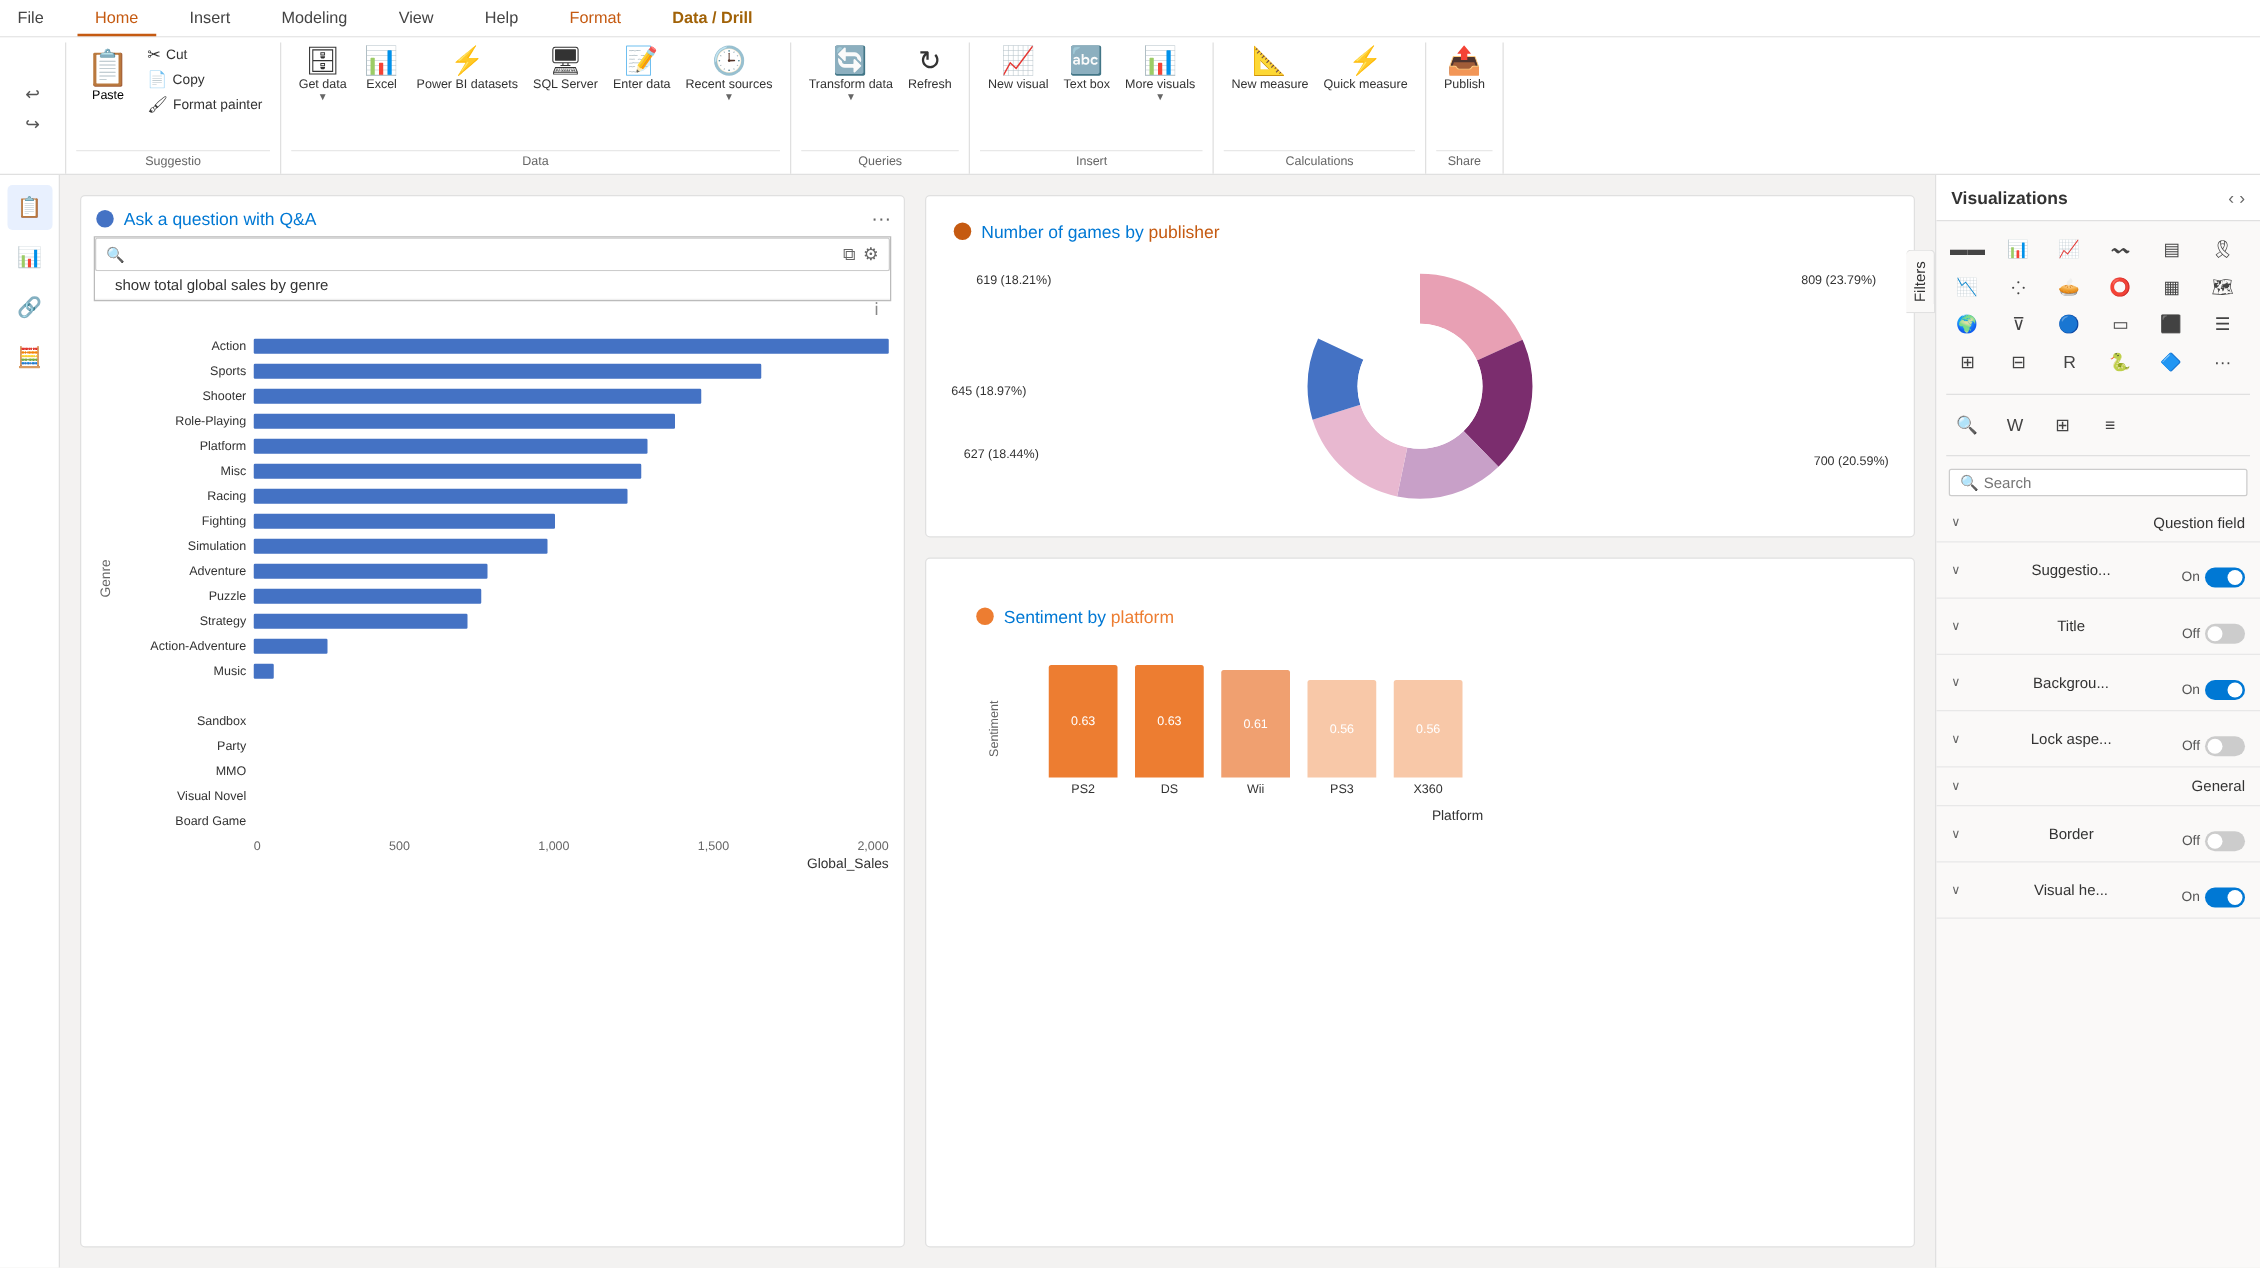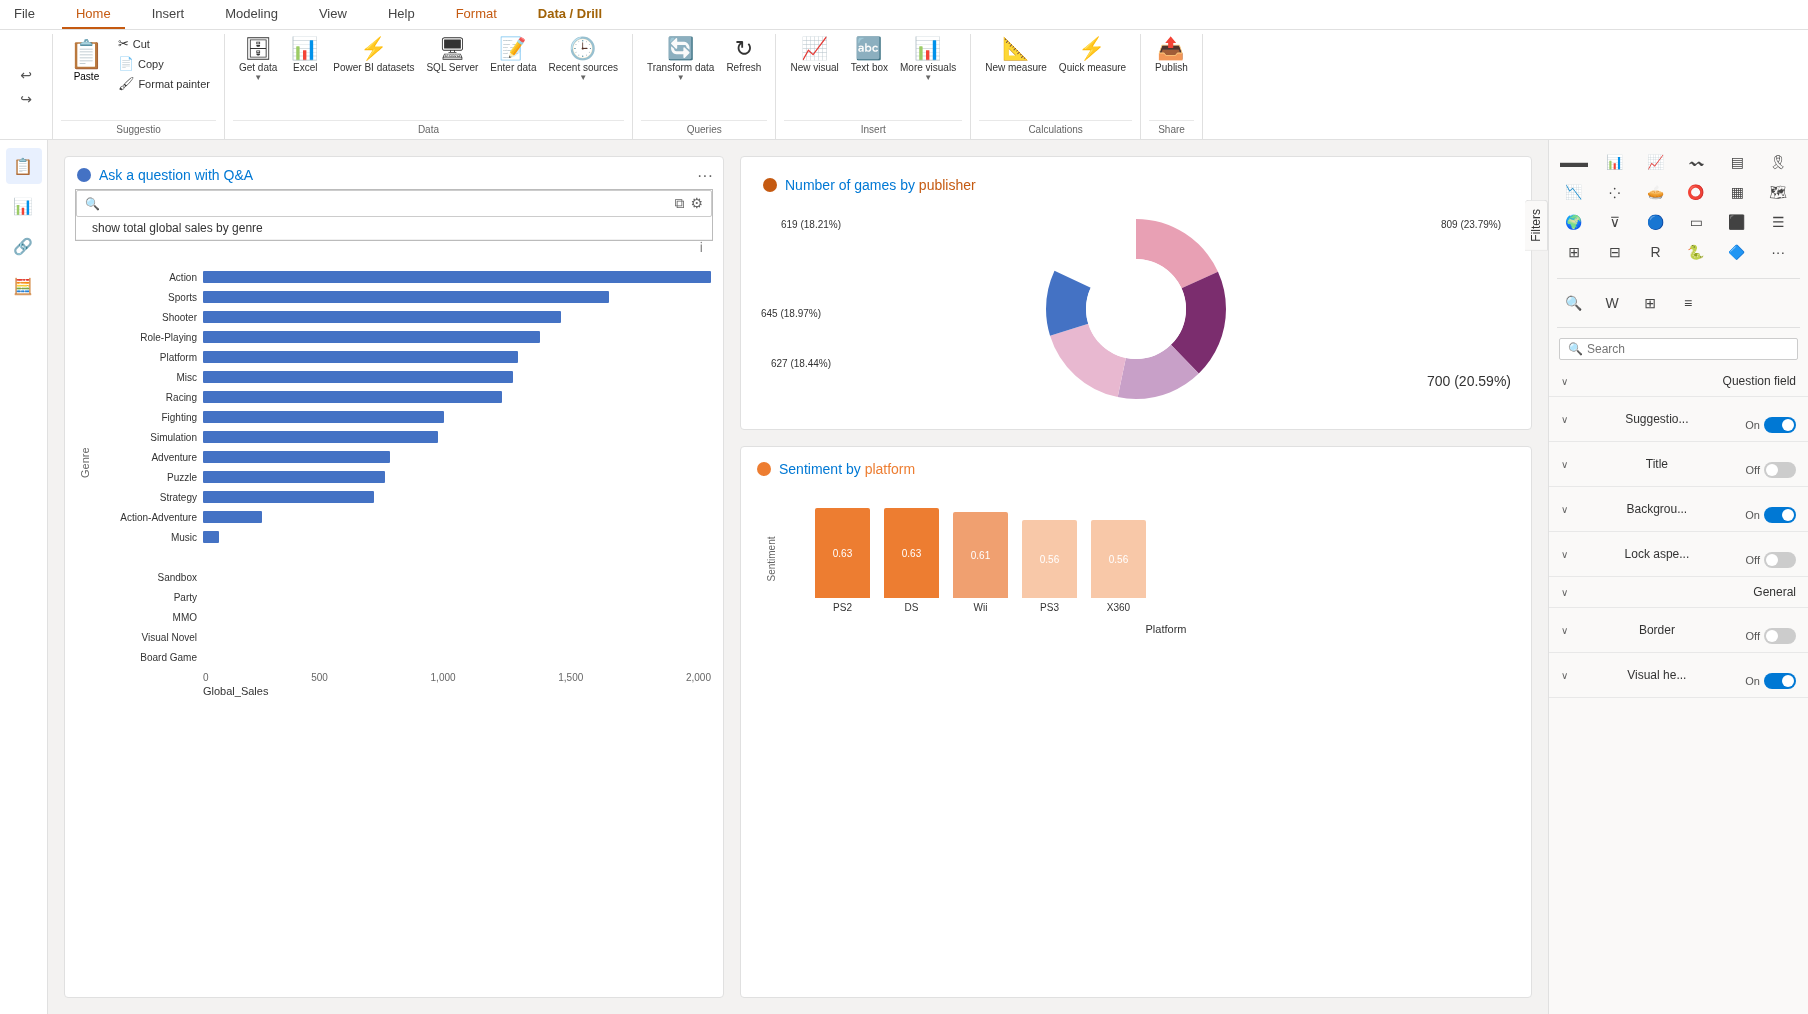--- a/index.html
+++ b/index.html
@@ -56,28 +56,28 @@
 
     
     .bar-chart { display: flex; height: 400px; position: relative; }
     .bar-chart-y-label { writing-mode: vertical-rl; transform: rotate(180deg); font-size: 11px; color: #666; display: flex; align-items: center; justify-content: center; width: 16px; }
     .bar-chart-content { flex: 1; display: flex; flex-direction: column; }
     .bar-row { display: flex; align-items: center; height: 18px; margin-bottom: 2px; }
     .bar-label { width: 110px; text-align: right; font-size: 10px; color: #333; padding-right: 6px; flex-shrink: 0; }
     .bar-track { flex: 1; height: 12px; position: relative; }
     .bar-fill { height: 100%; background: #4472c4; border-radius: 1px; }
     .bar-chart-x-axis { display: flex; padding-left: 110px; justify-content: space-between; font-size: 10px; color: #666; margin-top: 4px; }
-    .bar-chart-x-label { text-align: left; font-size: 11px; color: #333; margin-top: 2px; padding-left: 110px; }
+    .bar-chart-x-label { text-align: right; font-size: 11px; color: #333; margin-top: 2px; padding-left: 110px; }
 
     
     .donut-card { background: #fff; border: 1px solid #e0e0e0; border-radius: 4px; padding: 10px; flex: 0 0 auto; }
     .donut-area { position: relative; display: flex; align-items: center; justify-content: center; height: 220px; }
 
     
-    .sentiment-card { background: #fff; border: 1px solid #e0e0e0; border-radius: 4px; padding: 4px; flex: 1; }
+    .sentiment-card { background: #fff; border: 1px solid #e0e0e0; border-radius: 4px; padding: 28px; flex: 1; }
     .sentiment-chart { display: flex; height: 160px; align-items: flex-end; padding: 10px 10px 30px 40px; gap: 14px; position: relative; }
     .sentiment-bar-group { display: flex; flex-direction: column; align-items: center; }
     .sentiment-bar { width: 55px; border-radius: 2px 2px 0 0; position: relative; display: flex; align-items: center; justify-content: center; }
     .sentiment-bar-label { font-size: 10px; color: #fff; font-weight: 500; }
     .sentiment-x-label { font-size: 10px; color: #333; margin-top: 4px; }
     .sentiment-y-label { position: absolute; left: 4px; top: 50%; transform: translateY(-50%) rotate(-90deg); font-size: 10px; color: #666; white-space: nowrap; }
     .sentiment-x-axis-label { text-align: center; font-size: 11px; color: #333; padding-left: 30px; margin-top: -20px; }
 
     
     .right-sidebar { position: absolute; right: 0; top: 140px; bottom: 0; width: 260px; background: #faf9f8; border-left: 1px solid #e0e0e0; overflow-y: auto; }
@@ -452,21 +452,21 @@
             <circle cx="100" cy="100" r="70" fill="none" stroke="#7b2d6e" stroke-width="40" stroke-dasharray="85.6 360" stroke-dashoffset="-80" transform="rotate(-90 100 100)"></circle>
             <circle cx="100" cy="100" r="70" fill="none" stroke="#c8a0c8" stroke-width="40" stroke-dasharray="68.3 360" stroke-dashoffset="-165.6" transform="rotate(-90 100 100)"></circle>
             <circle cx="100" cy="100" r="70" fill="none" stroke="#e8b8d0" stroke-width="40" stroke-dasharray="74.3 360" stroke-dashoffset="-233.9" transform="rotate(-90 100 100)"></circle>
             <circle cx="100" cy="100" r="70" fill="none" stroke="#4472c4" stroke-width="40" stroke-dasharray="51.8 360" stroke-dashoffset="-308.2" transform="rotate(-90 100 100)"></circle>
             <circle cx="100" cy="100" r="50" fill="white"></circle>
           </svg>
         </div>
 
         <div style="position:absolute;top:20px;left:30px;font-size:10px;color:#333;">619 (18.21%)</div>
         <div style="position:absolute;top:20px;right:20px;font-size:10px;color:#333;">809 (23.79%)</div>
-        <div style="position:absolute;bottom:30px;right:10px;font-size:14px;color:#333;">700 (20.59%)</div>
+        <div style="position:absolute;bottom:44px;right:10px;font-size:10px;color:#333;">700 (20.59%)</div>
         <div style="position:absolute;bottom:50px;left:20px;font-size:10px;color:#333;">627 (18.44%)</div>
         <div style="position:absolute;bottom:100px;left:10px;font-size:10px;color:#333;">645 (18.97%)</div>
       </div>
     </div>
 
     <div class="sentiment-card">
       <div class="card-header">
         <div class="card-dot" style="background:#ed7d31;"></div>
         <div class="card-title">
           <span>Sentiment</span>
@@ -510,20 +510,27 @@
           </div>
         <div class="sentiment-x-axis-label">Platform</div>
       </div>
     </div>
   </div>
 </div>
 
 <div class="filters-tab">Filters</div>
 
 <div class="right-sidebar">
+  <div class="sidebar-header">
+    <span class="sidebar-title">Visualizations</span>
+    <div class="sidebar-arrows">
+      <span class="sidebar-arrow">‹</span>
+      <span class="sidebar-arrow">›</span>
+    </div>
+  </div>
 
   <div class="viz-icons-grid">
     <div class="viz-icon-btn">▬▬</div>
     <div class="viz-icon-btn">📊</div>
     <div class="viz-icon-btn">📈</div>
     <div class="viz-icon-btn">〰</div>
     <div class="viz-icon-btn">▤</div>
     <div class="viz-icon-btn">🎗</div>
 
     <div class="viz-icon-btn">📉</div>

